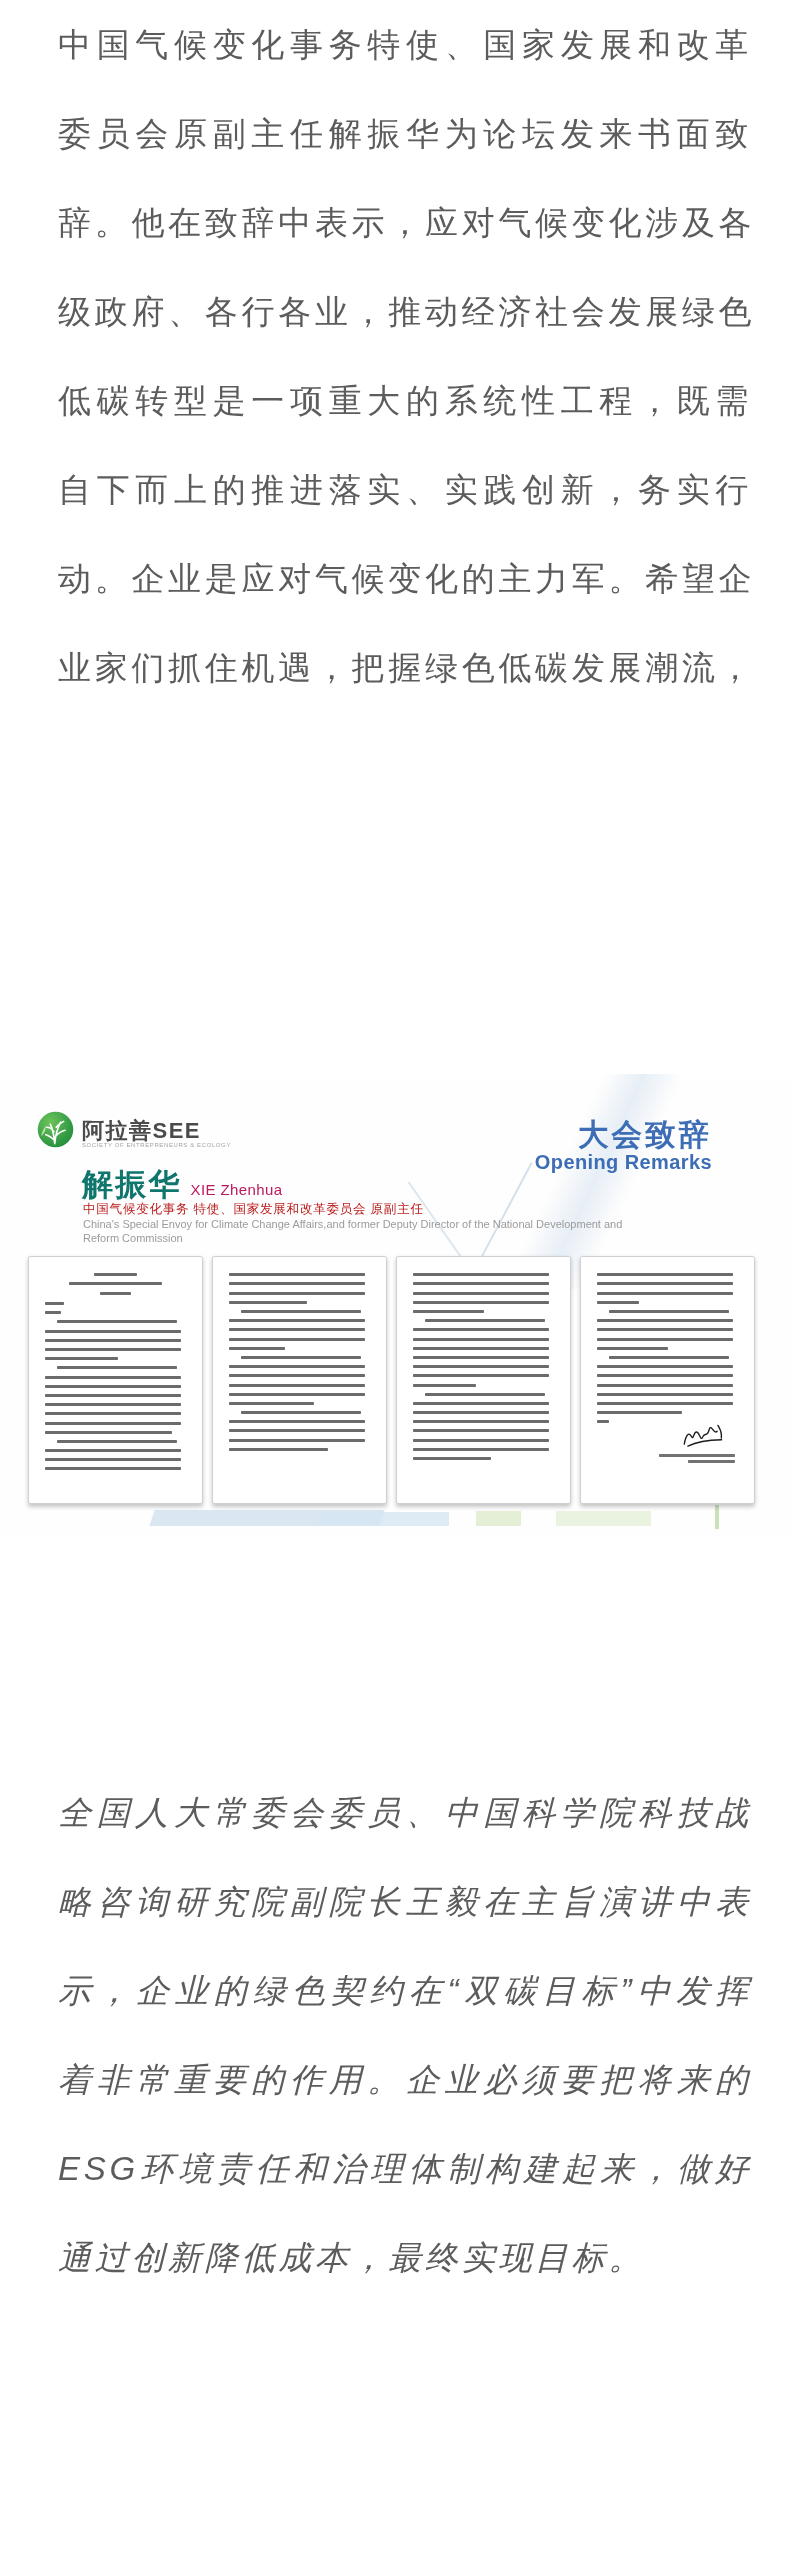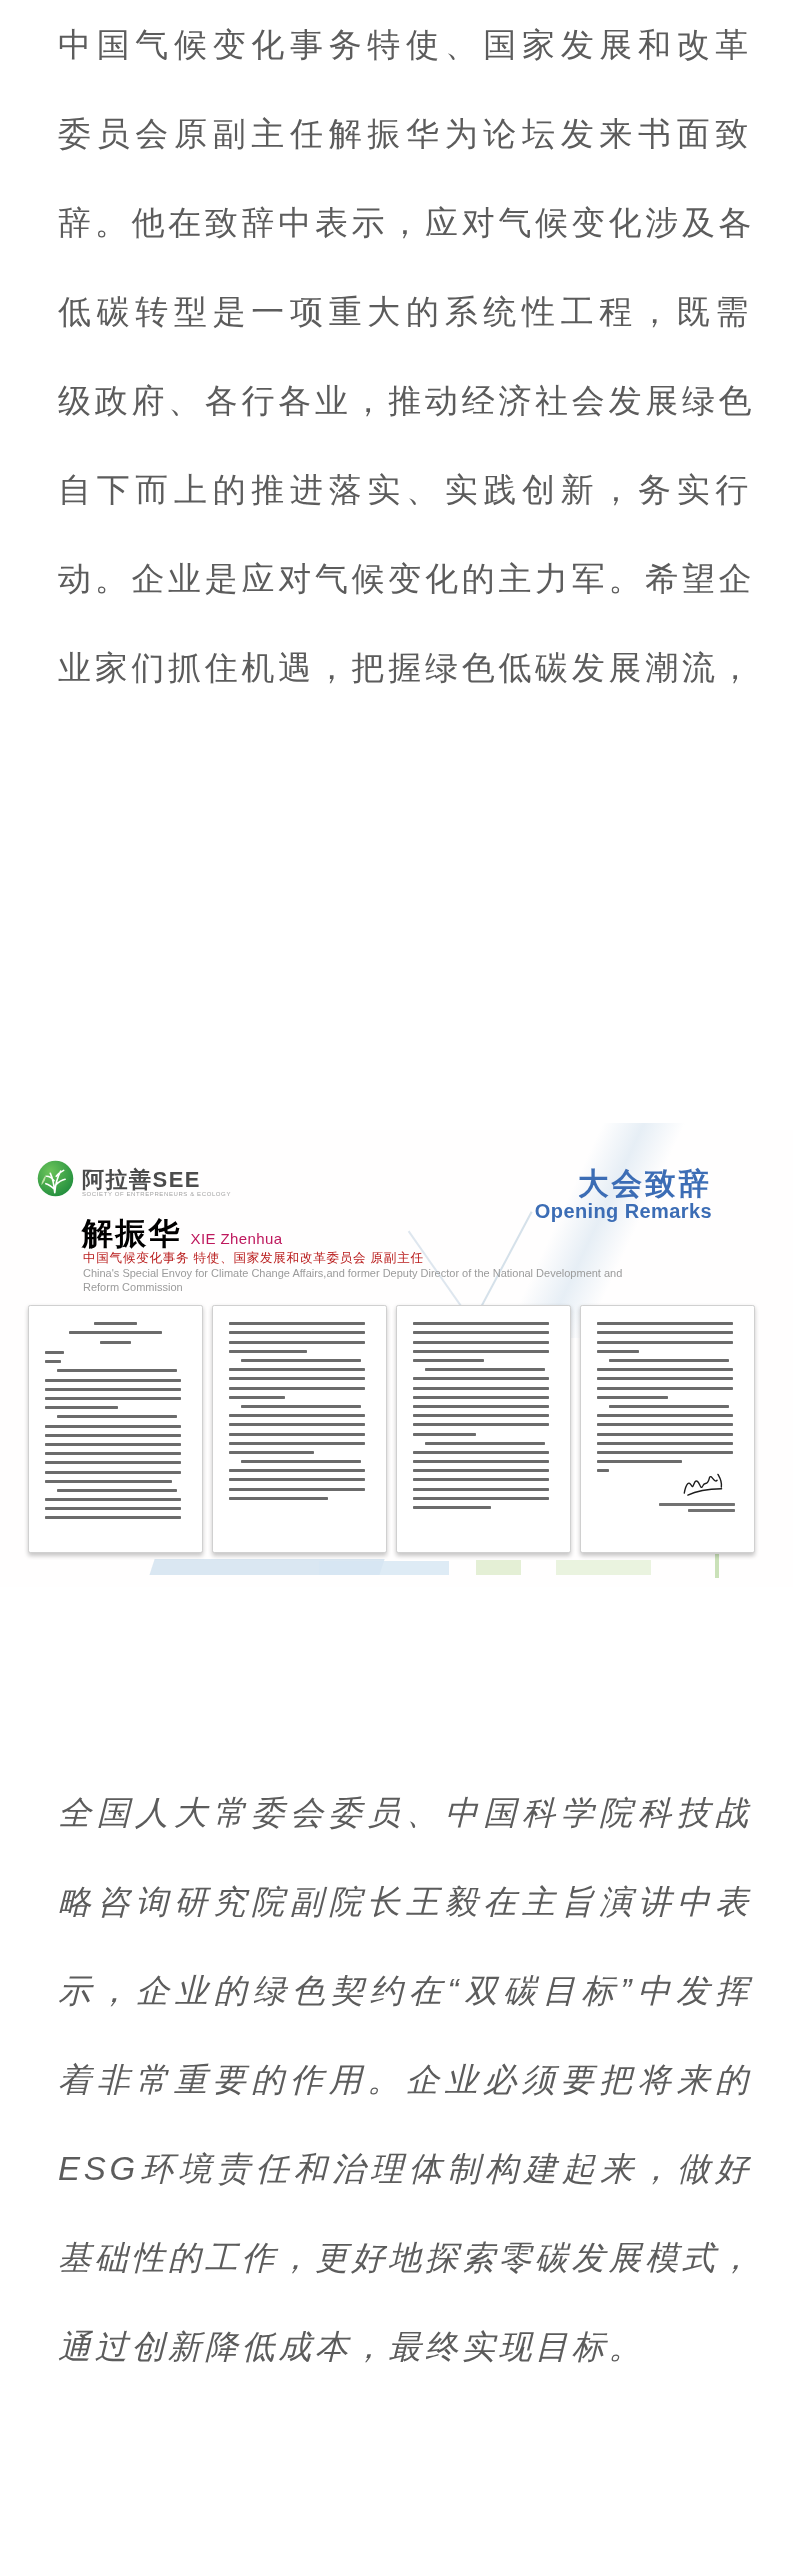--- a/index.html
+++ b/index.html
@@ -12,21 +12,21 @@
   .tb2{top:1768px;font-style:italic;}
   .tline{
     height:89px;line-height:89px;
     font-size:33px;font-weight:300;color:var(--body-text,#5c5c5c);
     letter-spacing:3.7px;white-space:nowrap;
     text-align:justify;text-align-last:justify;
   }
   .tline.end{text-align-last:left;}
 
   
-  .figure{position:absolute;left:0;top:1130px;width:794px;height:457px;background:#fffefe;}
+  .figure{position:absolute;left:0;top:1081px;width:794px;height:457px;background:#fffefe;}
   .wm{position:absolute;pointer-events:none;}
   .wm-band{left:386px;top:-7.4px;width:416px;height:215px;
     background:linear-gradient(115deg,rgba(222,232,241,0) 42%,rgba(210,225,238,.55) 50%,rgba(222,232,241,0) 58%);}
   .wm-line1{left:487px;top:71px;width:2.2px;height:186px;background:rgba(172,196,214,.5);transform:rotate(28deg);}
   .wm-line2{left:446px;top:89px;width:2.2px;height:134px;background:rgba(182,202,220,.45);transform:rotate(-35deg);}
   .wm-blue{left:152px;top:429px;width:230px;height:16.3px;background:rgba(205,223,238,.75);transform:skewX(-18deg);}
   .wm-blue2{left:319px;top:431px;width:130px;height:14px;background:rgba(214,230,242,.8);}
   .wm-greenA{left:476px;top:430px;width:45px;height:15px;background:rgba(223,236,206,.85);}
   .wm-greenB{left:556px;top:430px;width:95px;height:15px;background:rgba(229,240,215,.8);}
   .wm-greenL{left:715px;top:424px;width:3.7px;height:24px;background:rgba(196,222,176,.9);}
@@ -36,21 +36,21 @@
     color:#4b4b4b;letter-spacing:1.5px;white-space:nowrap;}
   .logo-caption{position:absolute;left:82px;top:61px;font-size:6px;color:#a3a3a3;
     letter-spacing:0.6px;white-space:nowrap;}
 
   .sec-zh{position:absolute;right:82px;top:34px;font-size:30.5px;font-weight:bold;
     color:var(--accent,#3c6db5);letter-spacing:3px;white-space:nowrap;}
   .sec-en{position:absolute;right:82px;top:70px;font-size:20px;font-weight:bold;
     color:var(--accent,#3c6db5);letter-spacing:0.4px;white-space:nowrap;}
 
   .name-row{position:absolute;left:82px;top:83px;white-space:nowrap;}
-  .name-zh{font-size:31px;font-weight:bold;color:#000000;letter-spacing:2.2px;}
+  .name-zh{font-size:31px;font-weight:bold;color:#0f766e;letter-spacing:2.2px;}
   .name-en{font-size:15px;color:#be185d;margin-left:9px;letter-spacing:0.4px;}
   .sp-title-zh{position:absolute;left:83px;top:120px;font-size:12.6px;color:#b91c1c;
     letter-spacing:0.7px;white-space:nowrap;}
   .sp-title-en1{position:absolute;left:83px;top:137px;font-size:11px;color:#9b9b9b;white-space:nowrap;}
   .sp-title-en2{position:absolute;left:83px;top:151px;font-size:11px;color:#9b9b9b;white-space:nowrap;}
 
   .pages{position:absolute;left:28px;top:175px;width:737px;height:248px;
     display:flex;gap:9px;}
   .letter-page{width:175px;height:248px;background:#ffffff;border:0.7px solid #d0d0d0;
     border-radius:2.2px;box-shadow:0 2.2px 4.5px rgba(0,0,0,.22);box-sizing:border-box;
@@ -65,22 +65,22 @@
 </style>
 </head>
 <body>
 
 <div class="canvas">
 
   <div class="textblock tb1">
     <div class="tline">中国气候变化事务特使、国家发展和改革</div>
     <div class="tline">委员会原副主任解振华为论坛发来书面致</div>
     <div class="tline">辞。他在致辞中表示，应对气候变化涉及各</div>
+    <div class="tline">级政府、各行各业，推动经济社会发展绿色</div>
     <div class="tline">低碳转型是一项重大的系统性工程，既需</div>
-    <div class="tline">级政府、各行各业，推动经济社会发展绿色</div>
     <div class="tline">自下而上的推进落实、实践创新，务实行</div>
     <div class="tline">动。企业是应对气候变化的主力军。希望企</div>
     <div class="tline">业家们抓住机遇，把握绿色低碳发展潮流，</div>
   </div>
 
   <div class="figure">
     <div class="wm wm-band"></div>
     <div class="wm wm-line1"></div>
     <div class="wm wm-line2"></div>
     <div class="wm wm-blue"></div>
@@ -207,18 +207,17 @@
         </div>
       </div>
   </div>
 
   <div class="textblock tb2">
     <div class="tline">全国人大常委会委员、中国科学院科技战</div>
     <div class="tline">略咨询研究院副院长王毅在主旨演讲中表</div>
     <div class="tline">示，企业的绿色契约在“双碳目标”中发挥</div>
     <div class="tline">着非常重要的作用。企业必须要把将来的</div>
     <div class="tline">ESG环境责任和治理体制构建起来，做好</div>
-    <div class="tline">基础性的工作，更好地探索零碳发展模式，</div>
     <div class="tline end">通过创新降低成本，最终实现目标。</div>
   </div>
 
 </div>
 
 
 </body></html>

